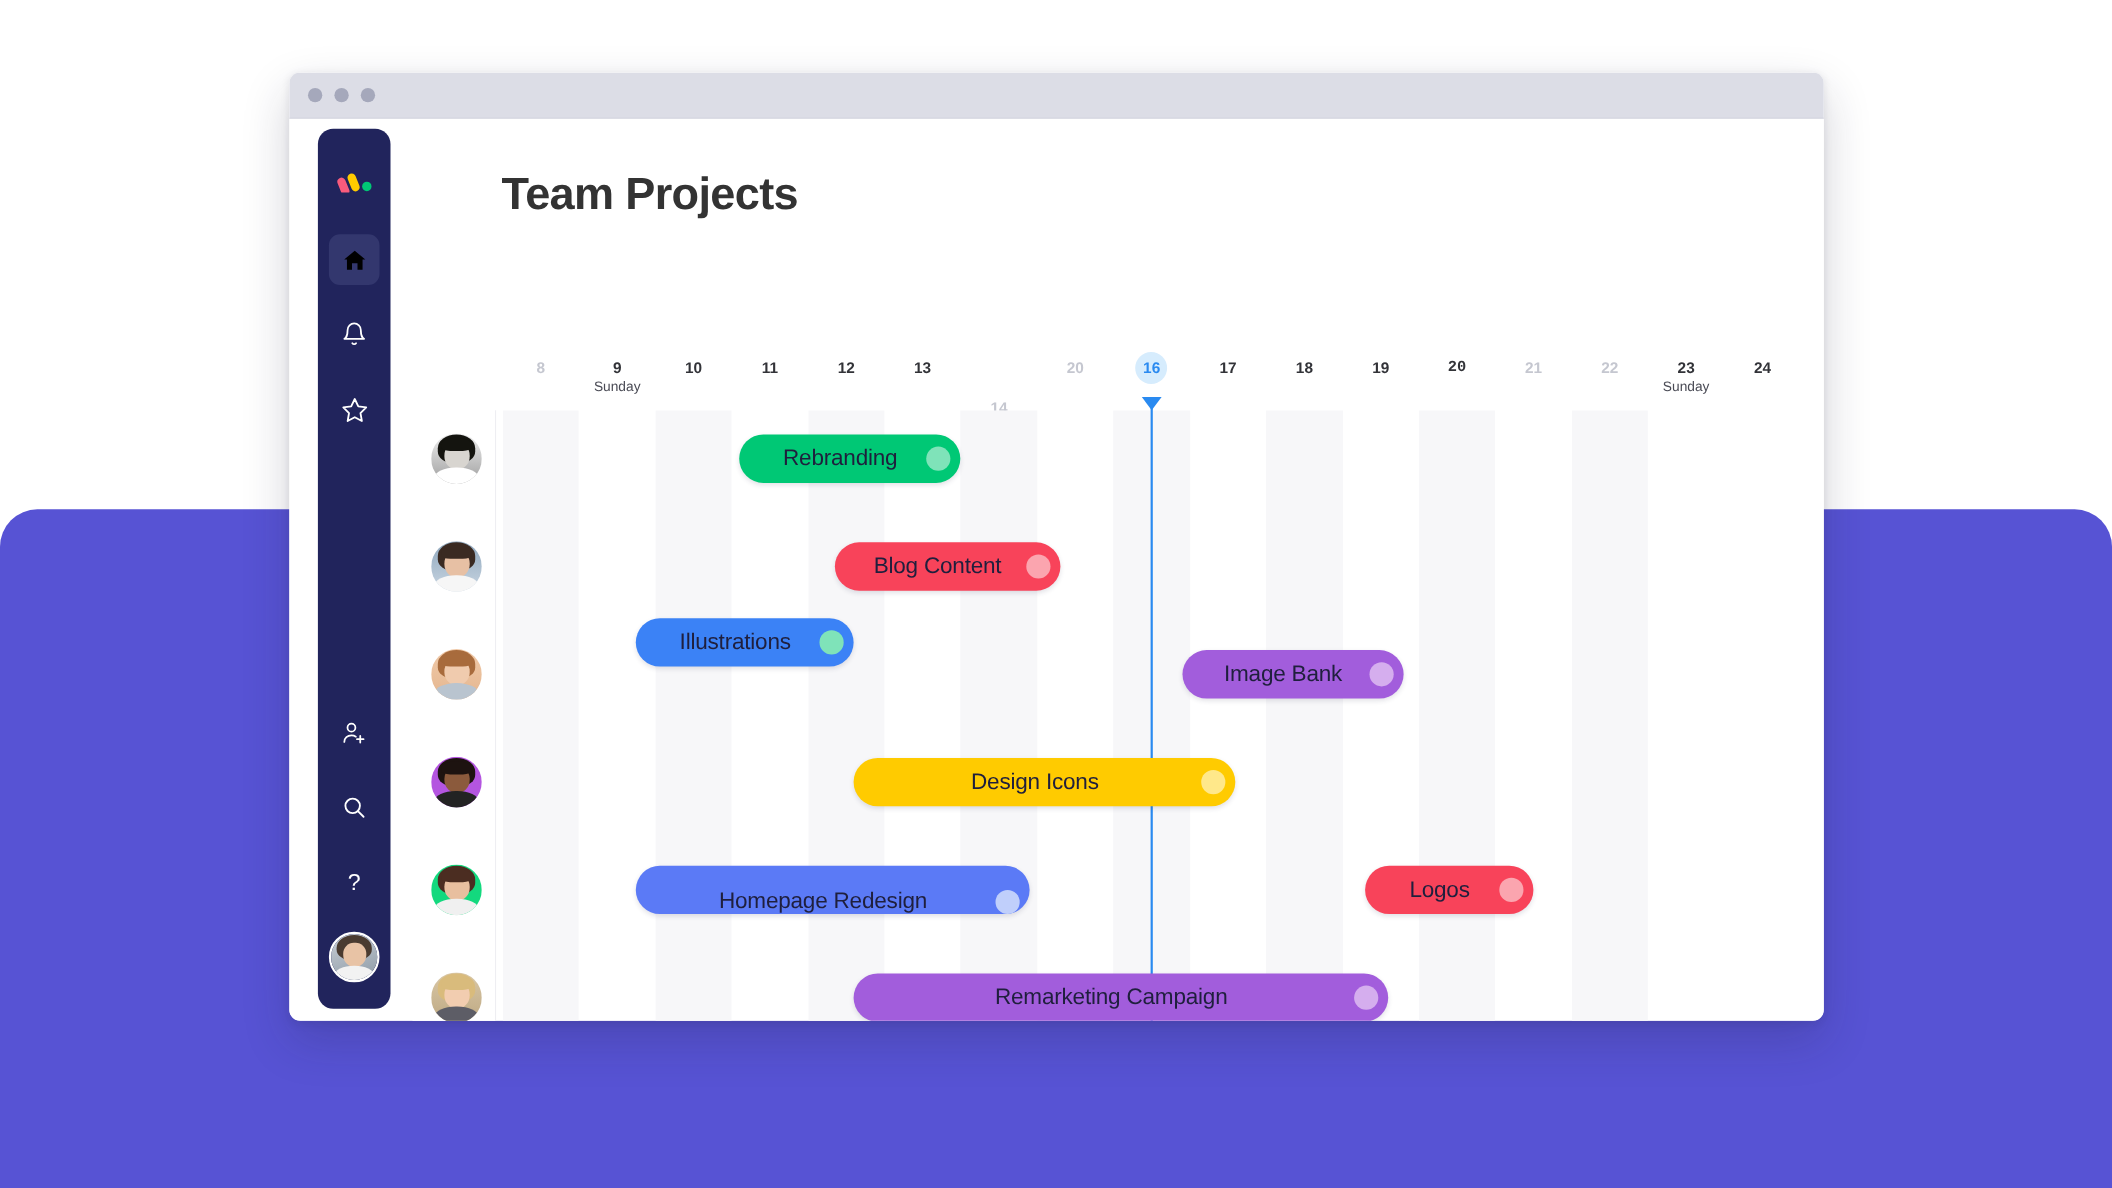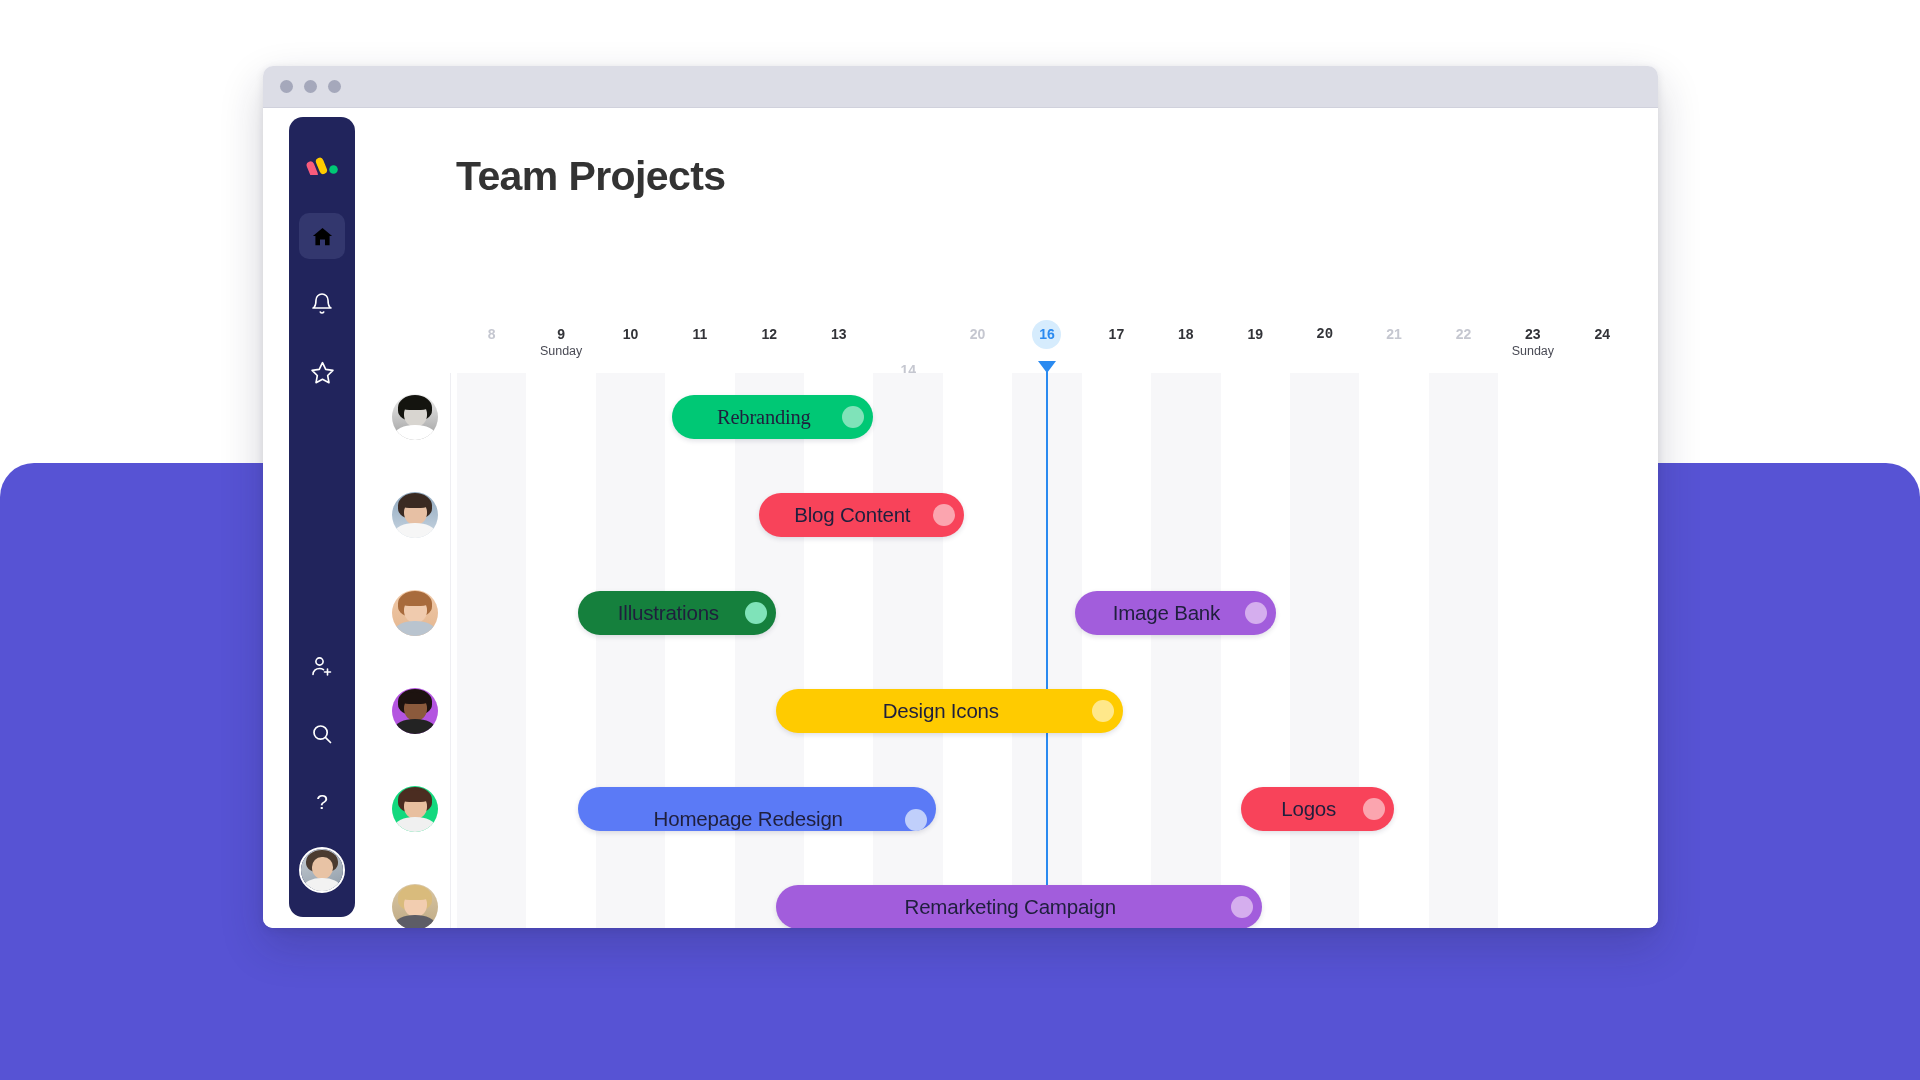--- a/index.html
+++ b/index.html
@@ -457,29 +457,29 @@
                 <div class="skin" style="background:#f2cdb0"></div>
                 <div class="fringe" style="background:#d9bb7c"></div>
                 <div class="body" style="background:#5d5d66"></div>
               </div>
             </div>
           </div>
 
         <div id="today-arrow" style="left: 663px;"></div>
         <div id="today-line" style="left: 671px;"></div>
 
-      <div class="task-bar" style="left: 297.176px; width: 201.294px; top: 287px; background: rgb(0, 200, 117); font-family: Liberation Serif, serif;">
+      <div class="task-bar" style="left: 297.176px; width: 201.294px; top: 287px; background: rgb(0, 200, 117);">
             <span class="task-label" style="margin-right: 18px;">Rebranding</span>
             <span class="task-handle" style="background: rgb(127, 227, 185);"></span>
           </div>
           <div class="task-bar" style="left: 383.941px; width: 204.765px; top: 385px; background: rgb(248, 67, 90);">
             <span class="task-label" style="margin-right: 18px;">Blog Content</span>
             <span class="task-handle" style="background: rgb(251, 165, 175);"></span>
           </div>
-          <div class="task-bar" style="left: 203.471px; width: 197.824px; top: 483px; background: #15803d;">
+          <div class="task-bar" style="left: 203.471px; width: 197.824px; top: 454px; background: #3b82f6;">
             <span class="task-label" style="margin-right: 18px;">Illustrations</span>
             <span class="task-handle" style="background: rgb(127, 227, 185);"></span>
           </div>
           <div class="task-bar" style="left: 699.765px; width: 201.294px; top: 483px; background: rgb(162, 93, 220);">
             <span class="task-label" style="margin-right: 18px;">Image Bank</span>
             <span class="task-handle" style="background: rgb(213, 174, 238);"></span>
           </div>
           <div class="task-bar" style="left: 401.294px; width: 347.059px; top: 581px; background: rgb(255, 203, 0);">
             <span class="task-label" style="margin-right: 18px;">Design Icons</span>
             <span class="task-handle" style="background: rgb(255, 232, 138);"></span>

